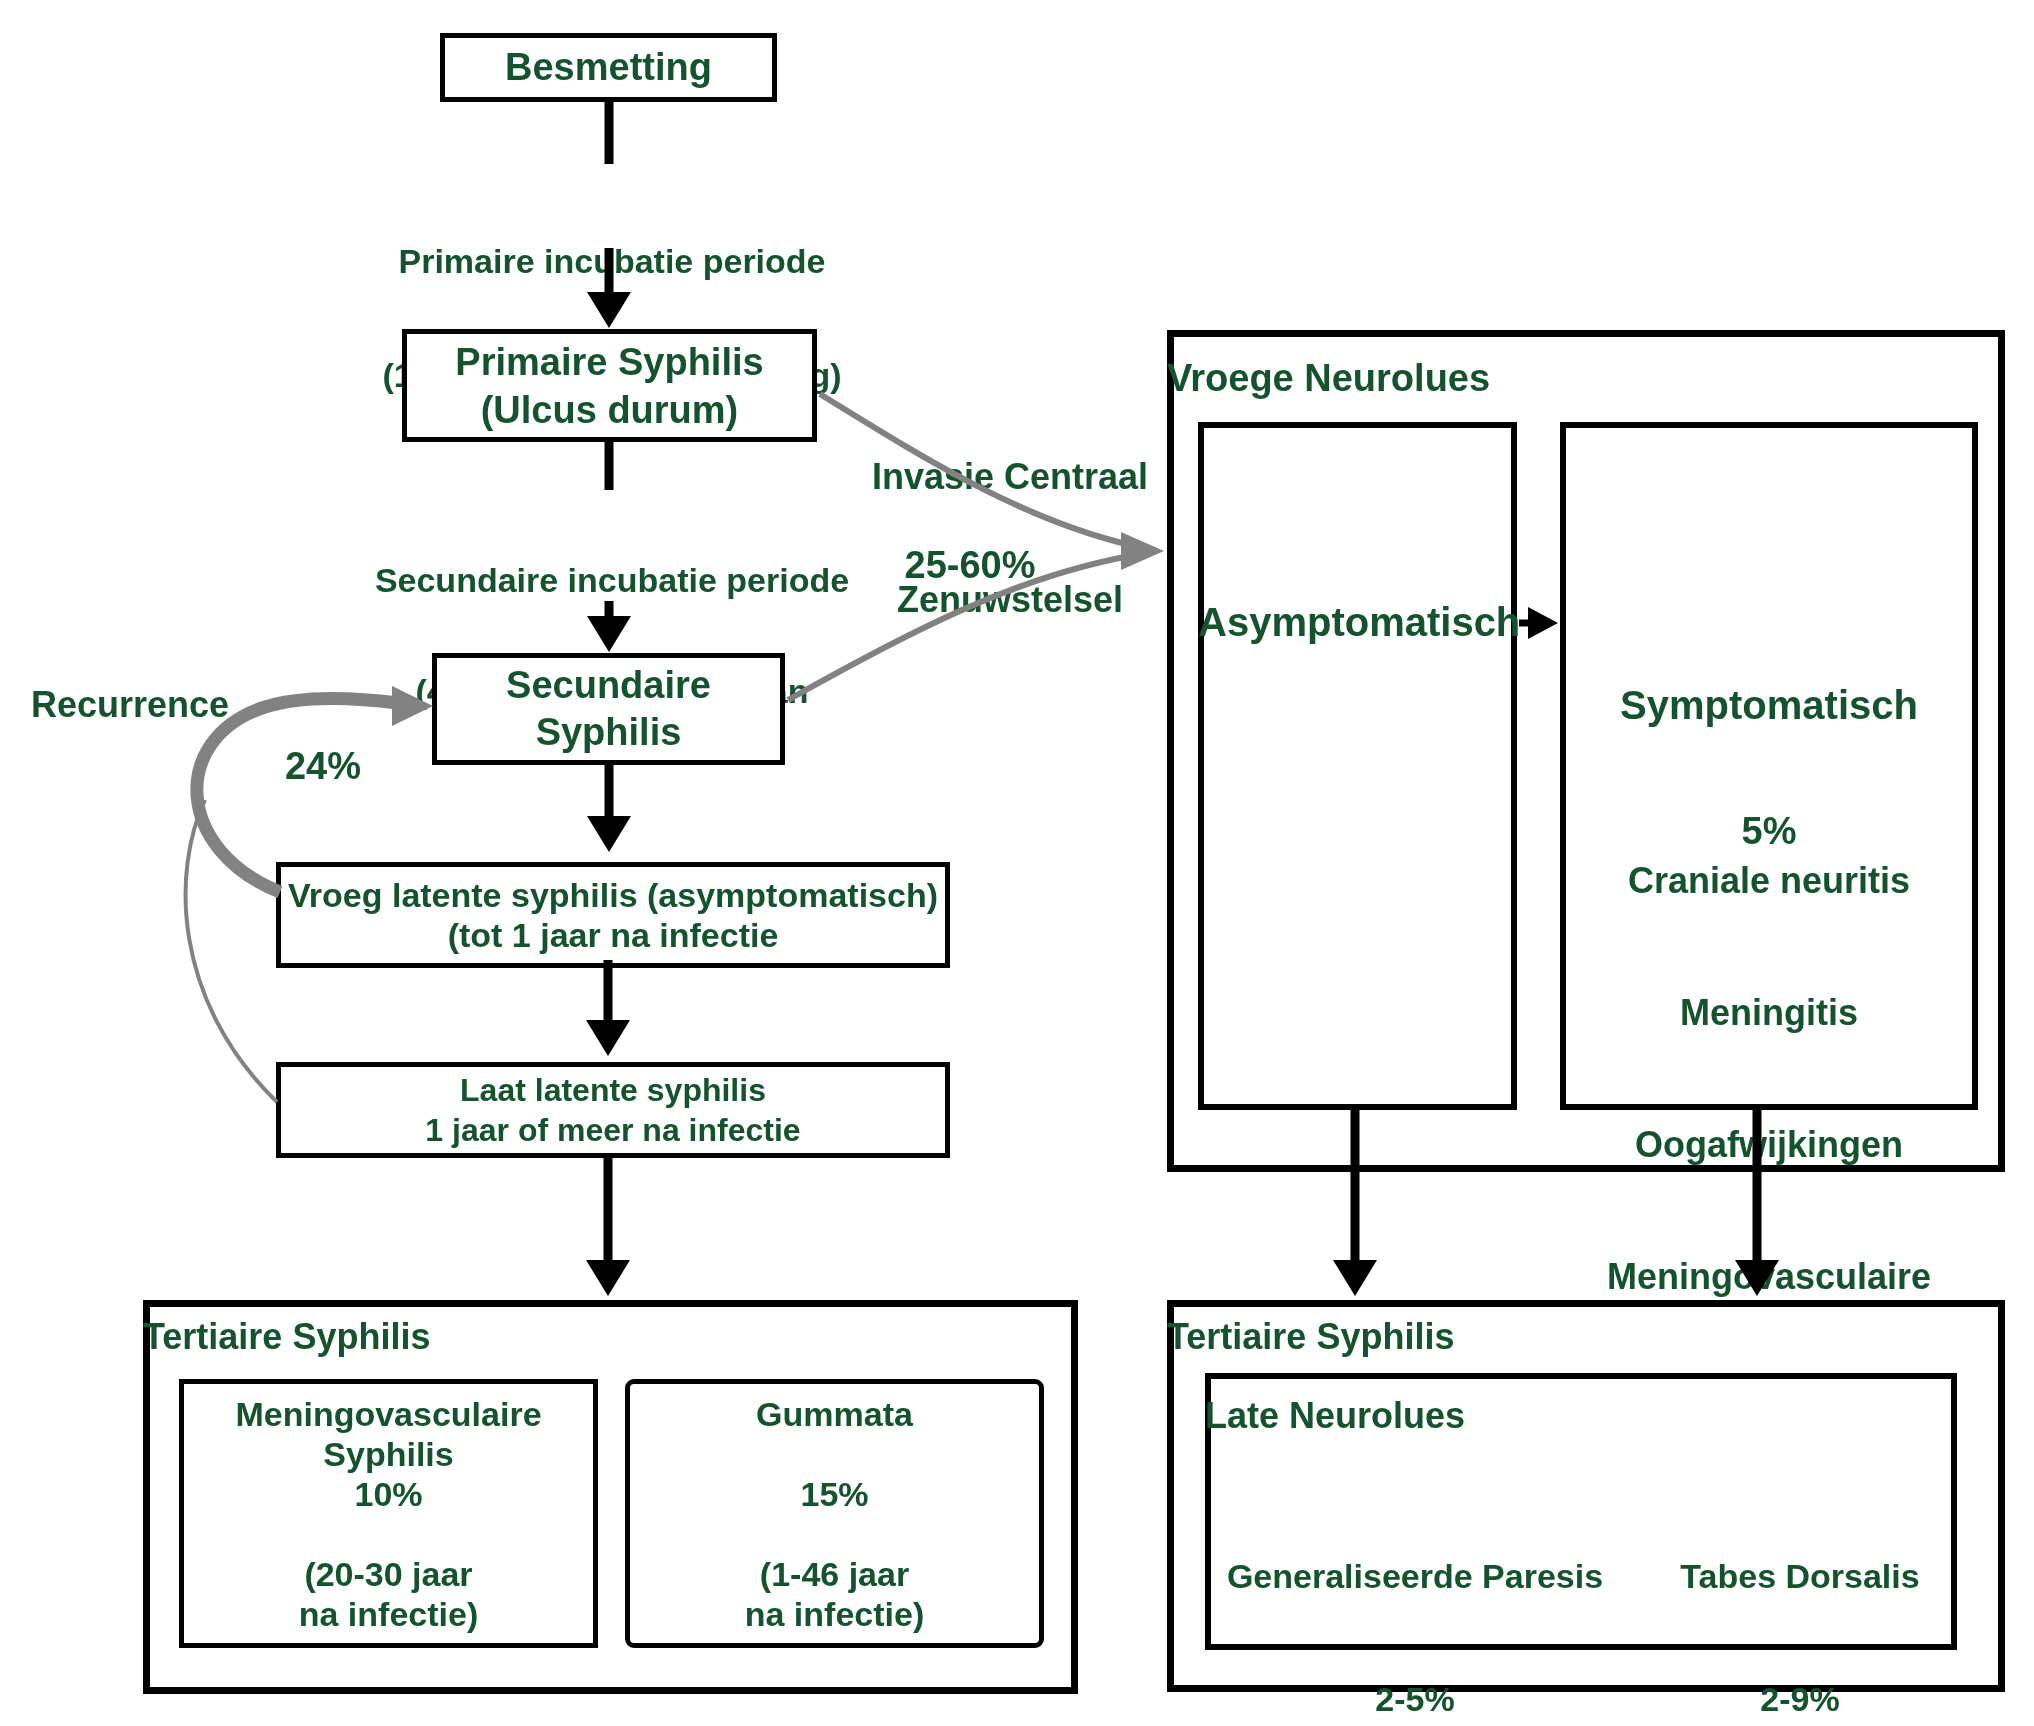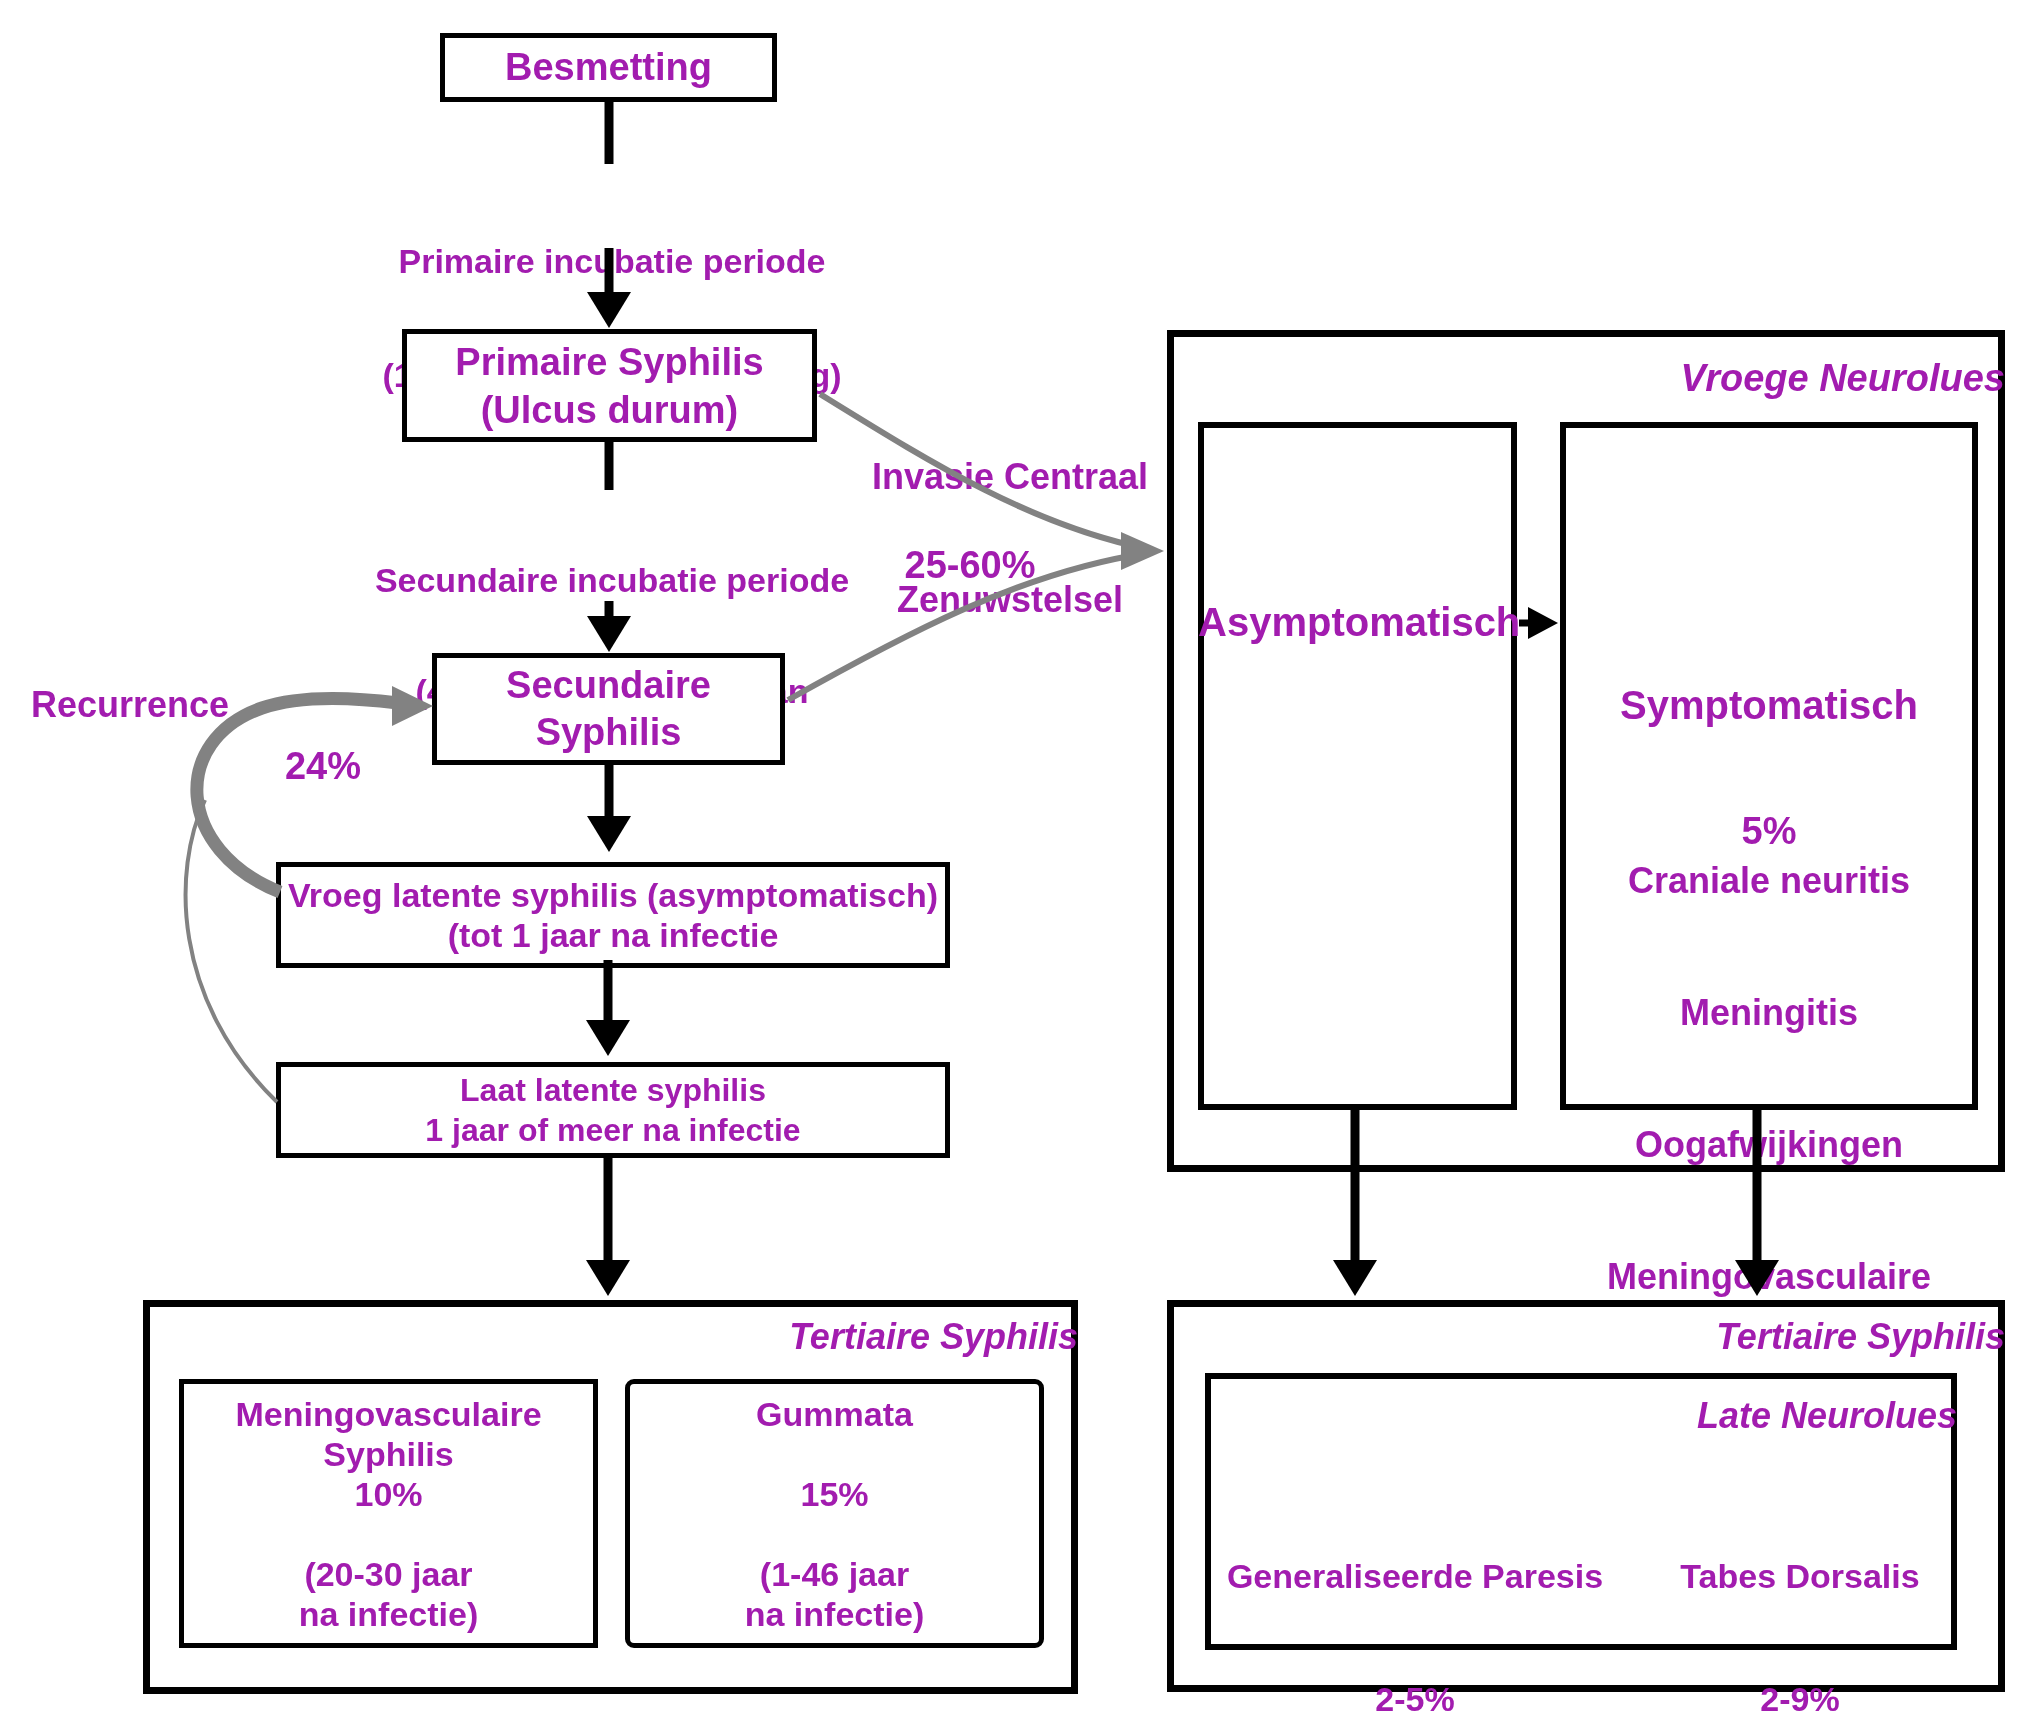--- a/index.html
+++ b/index.html
@@ -2,21 +2,21 @@
 <html><head>
 <meta charset="utf-8">
 <style>
   html,body{margin:0;padding:0;background:#ffffff;}
   #stage{
     position:relative;
     width:2034px;height:1726px;
     background:#ffffff;
     font-family:"Liberation Sans", sans-serif;
     font-weight:bold;
-    color:#a21caf;
+    color:#14532d;
     overflow:hidden;
   }
   .box{
     position:absolute;box-sizing:border-box;
     background:#ffffff;
     border:5px solid #000;
     display:flex;flex-direction:column;
     align-items:center;justify-content:center;
     text-align:center;
   }
@@ -25,21 +25,21 @@
   .label{
     position:absolute;box-sizing:border-box;
     text-align:center;white-space:pre;
   }
   .tline{display:block;}
   svg.overlay{
     position:absolute;left:0;top:0;z-index:10;
     pointer-events:none;
   }
   .title-row{
-    position:absolute;text-align:right;box-sizing:border-box;font-style:italic;
+    position:absolute;text-align:left;box-sizing:border-box;
   }
 </style>
 </head>
 <body>
 
 <div id="stage">
 
   <div class="box" style="left:440px;top:33px;width:337px;height:69px;font-size:38px;">
     <span class="tline">Besmetting</span>
   </div>

